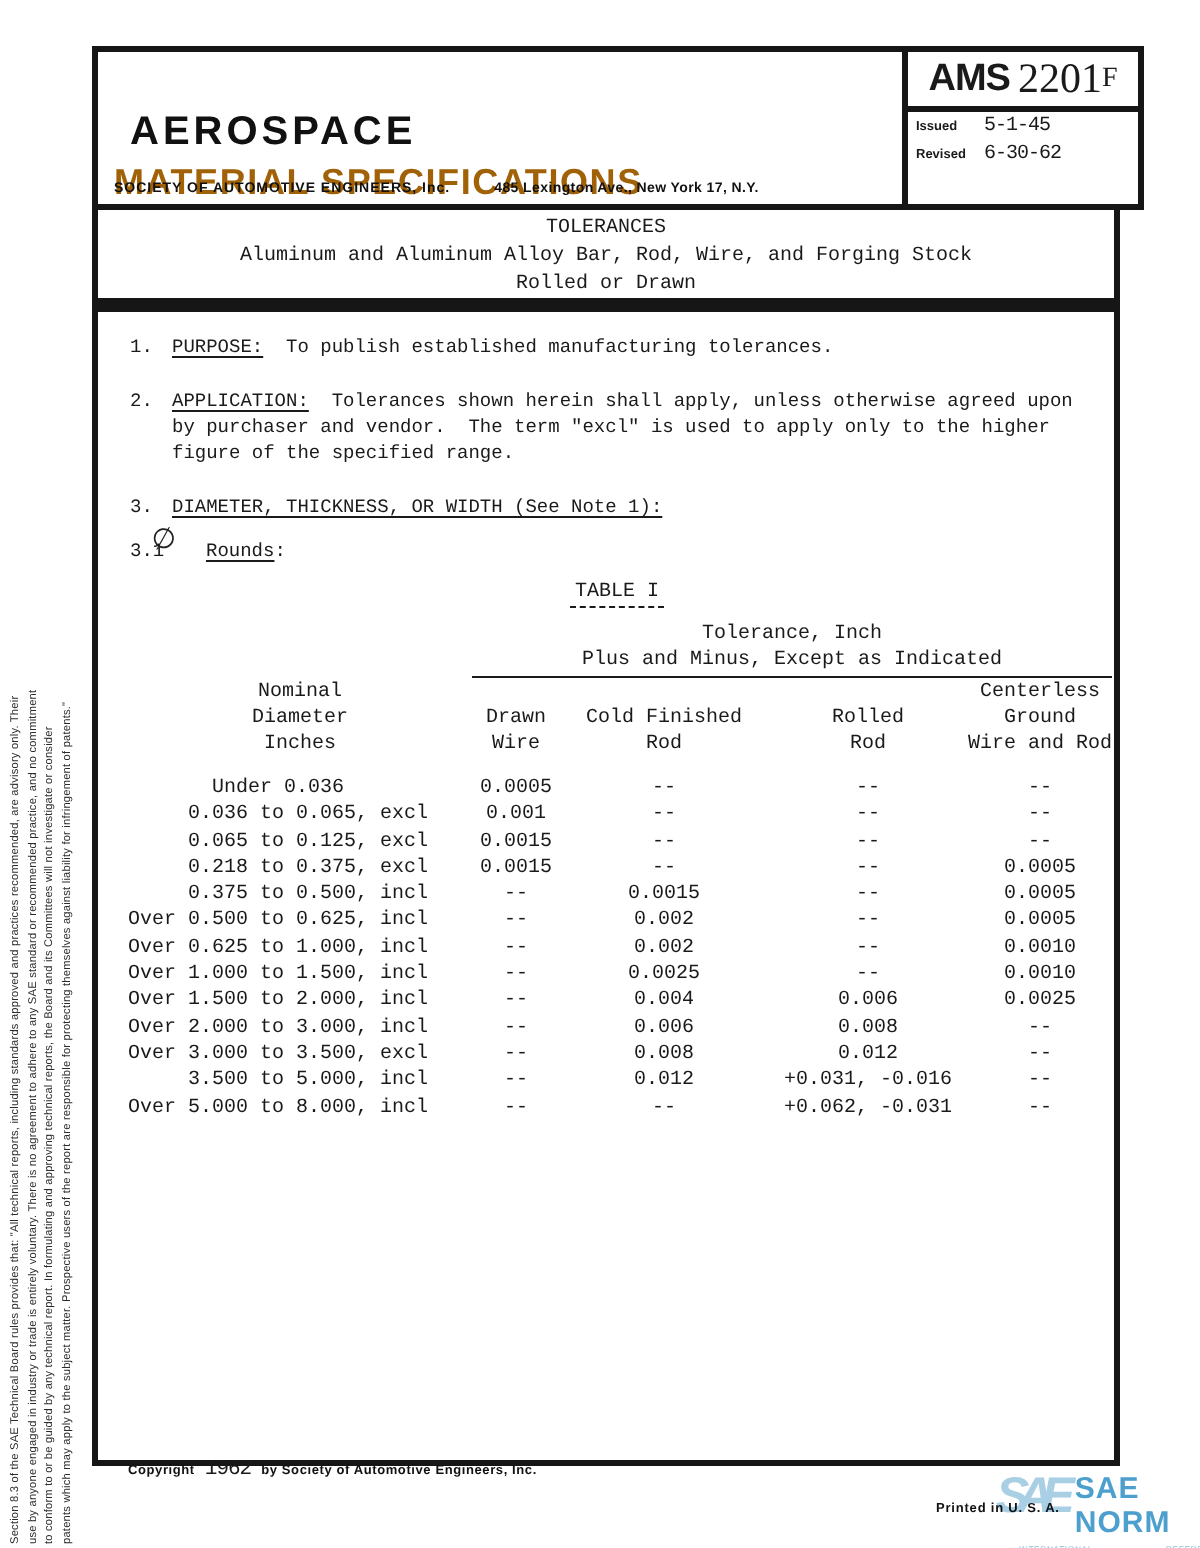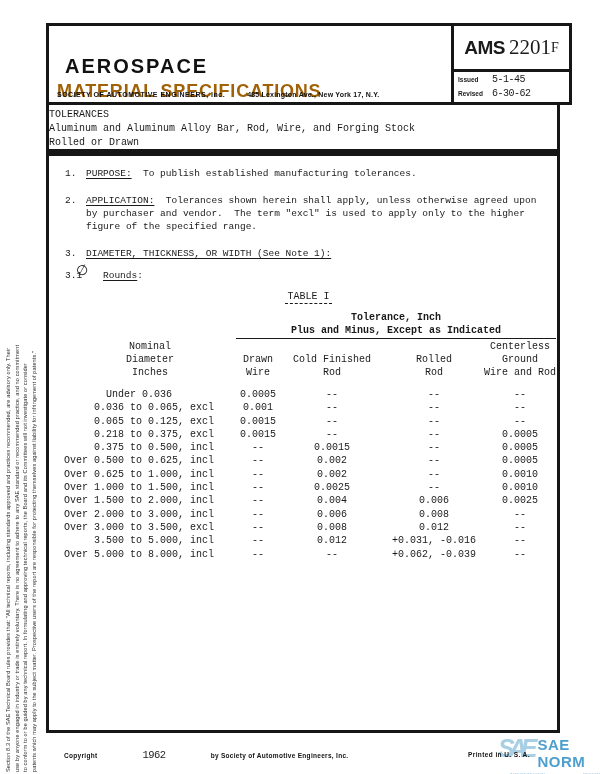--- a/index.html
+++ b/index.html
@@ -25,28 +25,28 @@
   .brand1 { font-family:"Liberation Sans", sans-serif; font-weight:bold; font-size:20px; letter-spacing:2px; color:#111; }
   .brand2 { font-family:"Liberation Sans", sans-serif; font-weight:bold; font-size:18px; letter-spacing:0.8px; color:#a16207; margin-top:3px; margin-left:-8px; }
   .society-line { position:absolute; left:8px; bottom:4px; width:390px; display:flex; font-family:"Liberation Sans", sans-serif; font-size:7px; font-weight:bold; color:#111; }
   .society { letter-spacing:0.5px; }
   .address { margin-left:22px; letter-spacing:0.2px; }
   .header-right { width:118px; border-left:3px solid #161616; display:flex; flex-direction:column; }
   .ams-cell { height:46px; border-bottom:3px solid #161616; display:flex; align-items:center; justify-content:center; }
   .ams-prefix { font-family:"Liberation Sans", sans-serif; font-weight:bold; font-size:19px; letter-spacing:-0.5px; }
   .ams-number { font-family:"Liberation Serif", serif; font-size:21px; margin-left:4px; }
   .ams-rev { font-family:"Liberation Serif", serif; font-size:14px; }
-  .dates-cell { flex:1; padding:2px 4px 0 4px; }
+  .dates-cell { flex:1; padding:2px 4px 16px 4px; }
   .date-row { display:flex; align-items:baseline; height:14px; }
   .date-label { font-family:"Liberation Sans", sans-serif; font-weight:bold; font-size:6.5px; width:34px; }
   .date-value { font-size:10px; letter-spacing:-0.5px; }
   .title-box {
     position:absolute; left:46px; top:105px; width:514px; height:47px;
     border-left:3px solid #161616; border-right:3px solid #161616; border-bottom:3px solid #161616;
-    text-align:left; font-size:10px; line-height:14px; padding-top:3px;
+    text-align:center; font-size:10px; line-height:14px; padding-top:3px;
   }
   .body-box {
     position:absolute; left:46px; top:152px; width:514px; height:581px;
     border:3px solid #161616; border-top:4px solid #161616; position:absolute;
   }
   
   .sec { display:flex; padding-left:16px; font-size:9.5px; line-height:13px; }
   .num { width:21px; flex:none; }
   .sectext { white-space:pre; }
   .u { text-decoration:underline; text-underline-offset:2px; }
@@ -54,27 +54,27 @@
   .phi {
     position:absolute; left:27px; top:106px; font-size:14px; font-style:italic;
     transform:rotate(-10deg); font-family:"DejaVu Sans", sans-serif; color:#222;
   }
   .table-caption { text-align:center; margin-top:9px; font-size:10px;padding-left:11px; }
   .table-caption span { border-bottom:1.5px dashed #1a1a1a; padding:0 2px 1px 2px; }
   
   table.tol { border-collapse:collapse; table-layout:fixed; margin:9px 0 0 15px; width:492px; font-size:10px; }
   table.tol col.c1{width:172px} table.tol col.c2{width:44px} table.tol col.c3{width:104px}
   table.tol col.c4{width:100px} table.tol col.c5{width:72px}
-  .tol-span { line-height:13px; border-bottom:1.2px solid #1a1a1a; padding-bottom:1px; font-weight:bold; }
+  .tol-span { line-height:13px; border-bottom:1.2px solid #1a1a1a; padding-bottom:1px; font-weight:normal; }
   th.colhead { font-weight:normal; text-align:center; vertical-align:bottom; white-space:pre; line-height:13px; padding-top:1px; }
   td.nom { white-space:pre; text-align:left; line-height:13.3px;font-family:Liberation Mono, monospace; }
   td.val { text-align:center; white-space:pre; line-height:13.3px; }
   tr.spacer td { height:9px; }
   
-  .copyright { position:absolute; left:64px; top:749px; display:flex; align-items:baseline;gap:40px; }
+  .copyright { position:absolute; left:64px; top:729px; display:flex; align-items:baseline; }
   .f-small { font-family:"Liberation Sans", sans-serif; font-weight:bold; font-size:6.5px; letter-spacing:0.3px; color:#111; }
   .f-year { font-size:10.5px; margin:0 5px; letter-spacing:-0.5px; }
   .printed { position:absolute; left:468px; top:751px; z-index:3; font-family:"Liberation Sans", sans-serif; font-weight:bold; font-size:6.5px; letter-spacing:0.4px; color:#111; }
   .watermark { position:absolute; left:486px; top:736px; z-index:1; display:flex; align-items:flex-start; }
   .wm-logo { font-family:"Liberation Sans", sans-serif; font-weight:bold; font-style:italic; font-size:25px; letter-spacing:-6px; color:#a9cfe5; line-height:24px;margin-left:12px; }
   .wm-right { margin-left:6px; }
   .wm-name { font-family:"Liberation Sans", sans-serif; font-weight:bold; font-size:15px; letter-spacing:0.5px; color:#4d9fce; line-height:17px; }
   .wm-sub { display:flex; justify-content:space-between; width:108px; margin-left:-28px; margin-top:2px;
             font-family:"Liberation Sans", sans-serif; font-size:4.2px; color:#8fc1de; letter-spacing:0.3px; }
 </style>
@@ -268,21 +268,21 @@
           <td class="nom">     3.500 to 5.000, incl</td>
           <td class="val">--</td>
           <td class="val">0.012</td>
           <td class="val">+0.031, -0.016</td>
           <td class="val">--</td>
         </tr>
         <tr>
           <td class="nom">Over 5.000 to 8.000, incl</td>
           <td class="val">--</td>
           <td class="val">--</td>
-          <td class="val">+0.062, -0.039</td>
+          <td class="val">+0.062, -0.031</td>
           <td class="val">--</td>
         </tr>
       </tbody>
   </table>
 </div>
 
 <div class="copyright">
   <span class="f-small">Copyright</span>
   <span class="f-year">1962</span>
   <span class="f-small">by Society of Automotive Engineers, Inc.</span>

